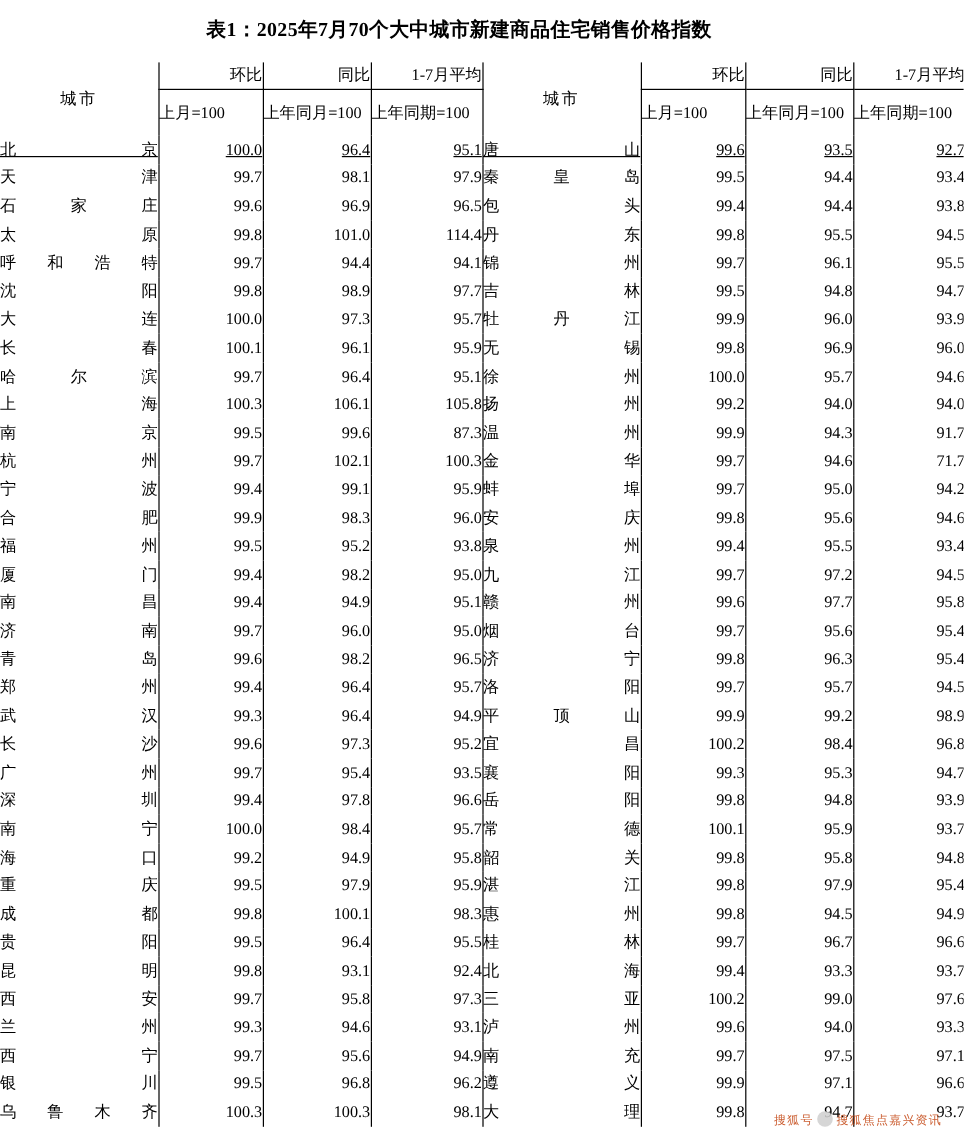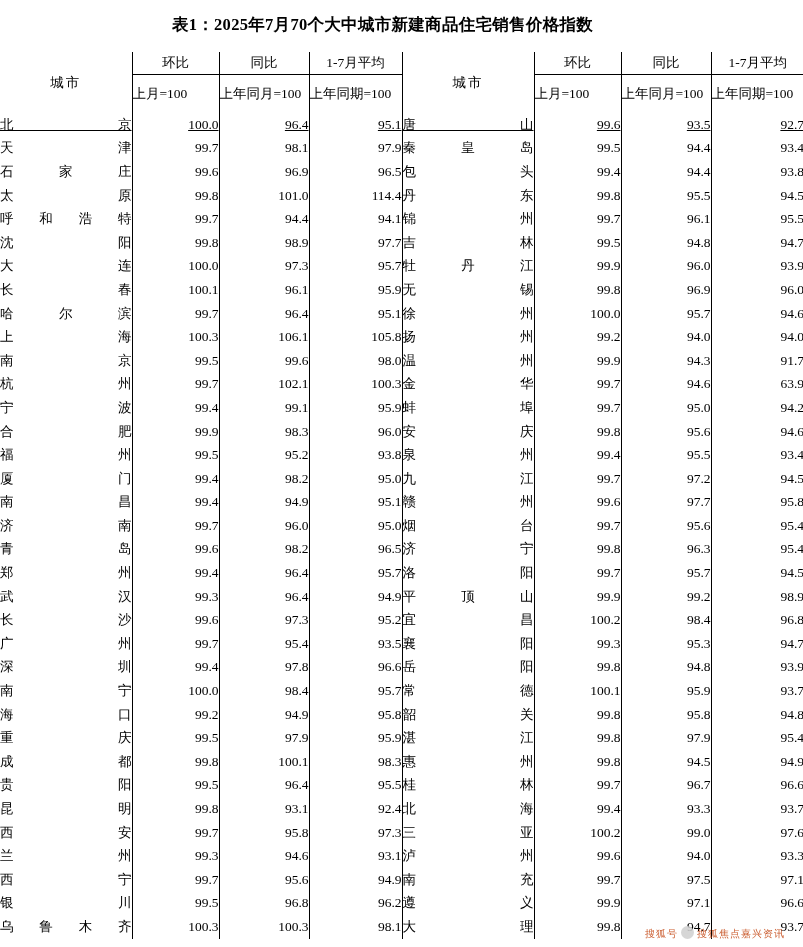--- a/index.html
+++ b/index.html
@@ -54,20 +54,21 @@
   }
   .city-head {
     text-align: center !important;
     vertical-align: middle;
     font-size: 14.5px;
     letter-spacing: 2px;
   }
   
   .rule-top td {
     border-top: 1.6px solid #000;
+    text-align: right;
   }
   .rule-mid td {
     border-top: 1.1px solid #000;
     text-decoration: underline;
   }
   .rule-bottom td {
     border-bottom: 1.6px solid #000;
   }
   .hdr-top td.c {
     border-bottom: 1px solid #000;
@@ -255,35 +256,35 @@
           <td class="num vline-r">105.8</td>
           <td class="city vline-r">扬州</td>
           <td class="num vline-r">99.2</td>
           <td class="num vline-r">94.0</td>
           <td class="num">94.0</td>
         </tr>
         <tr>
           <td class="city vline-r">南京</td>
           <td class="num vline-r">99.5</td>
           <td class="num vline-r">99.6</td>
-          <td class="num vline-r">98.0</td>
+          <td class="num vline-r">87.3</td>
           <td class="city vline-r">温州</td>
           <td class="num vline-r">99.9</td>
           <td class="num vline-r">94.3</td>
           <td class="num">91.7</td>
         </tr>
         <tr>
           <td class="city vline-r">杭州</td>
           <td class="num vline-r">99.7</td>
           <td class="num vline-r">102.1</td>
           <td class="num vline-r">100.3</td>
           <td class="city vline-r">金华</td>
           <td class="num vline-r">99.7</td>
           <td class="num vline-r">94.6</td>
-          <td class="num">63.9</td>
+          <td class="num">71.7</td>
         </tr>
         <tr>
           <td class="city vline-r">宁波</td>
           <td class="num vline-r">99.4</td>
           <td class="num vline-r">99.1</td>
           <td class="num vline-r">95.9</td>
           <td class="city vline-r">蚌埠</td>
           <td class="num vline-r">99.7</td>
           <td class="num vline-r">95.0</td>
           <td class="num">94.2</td>

